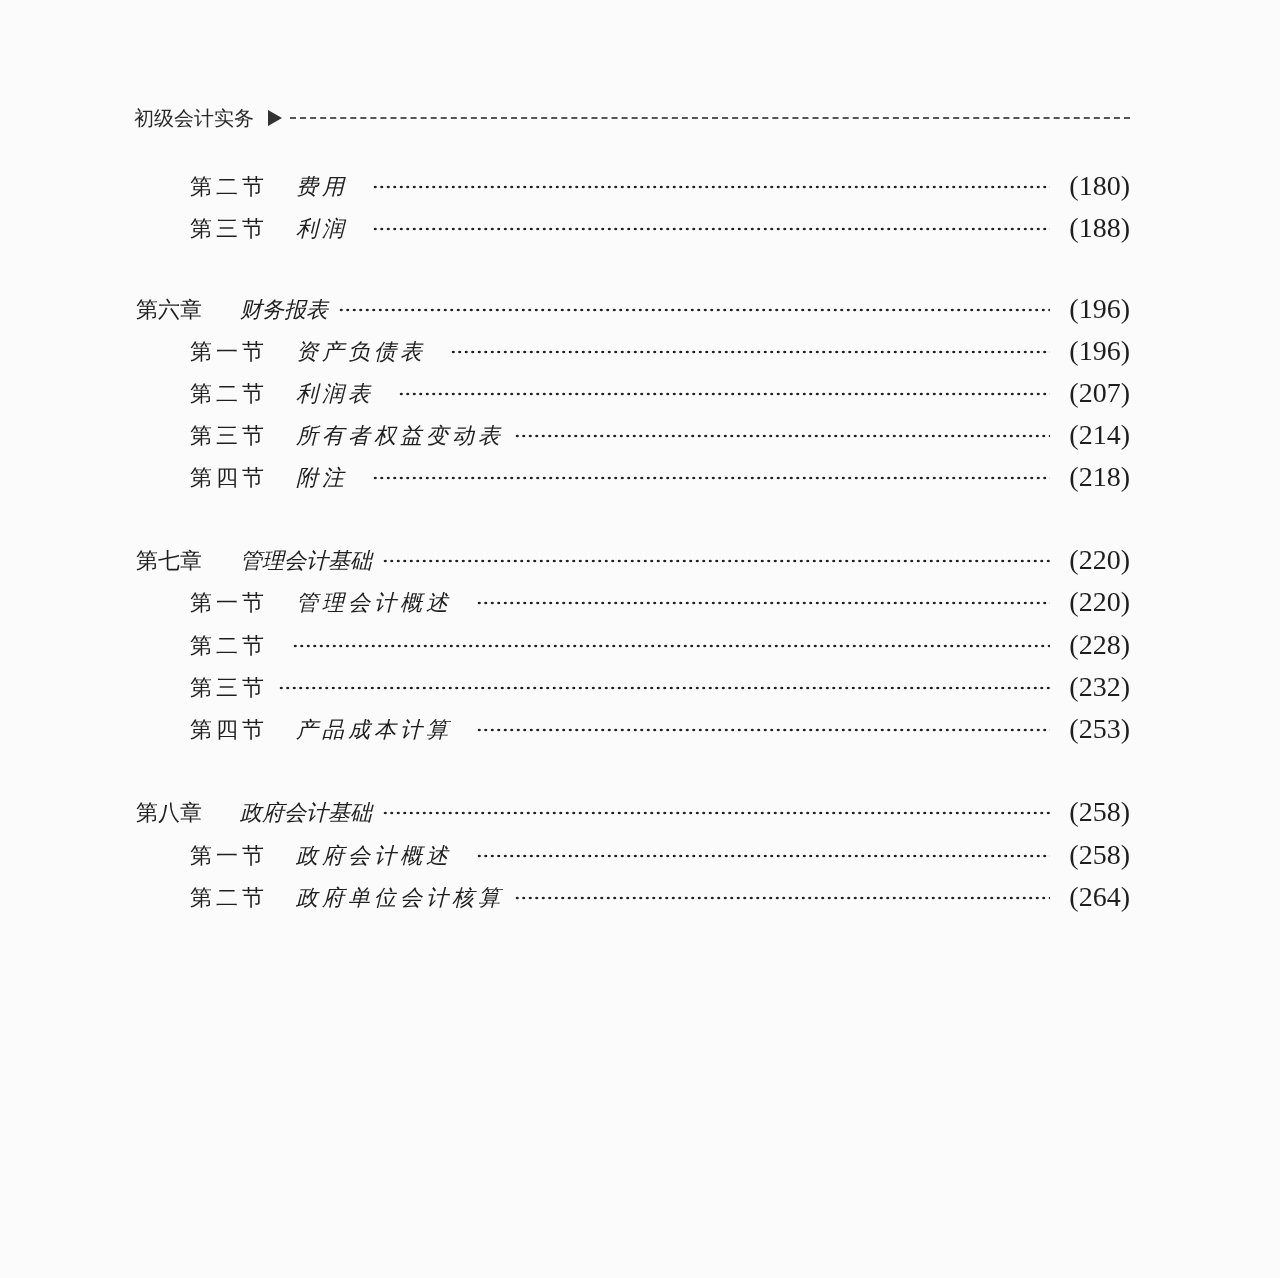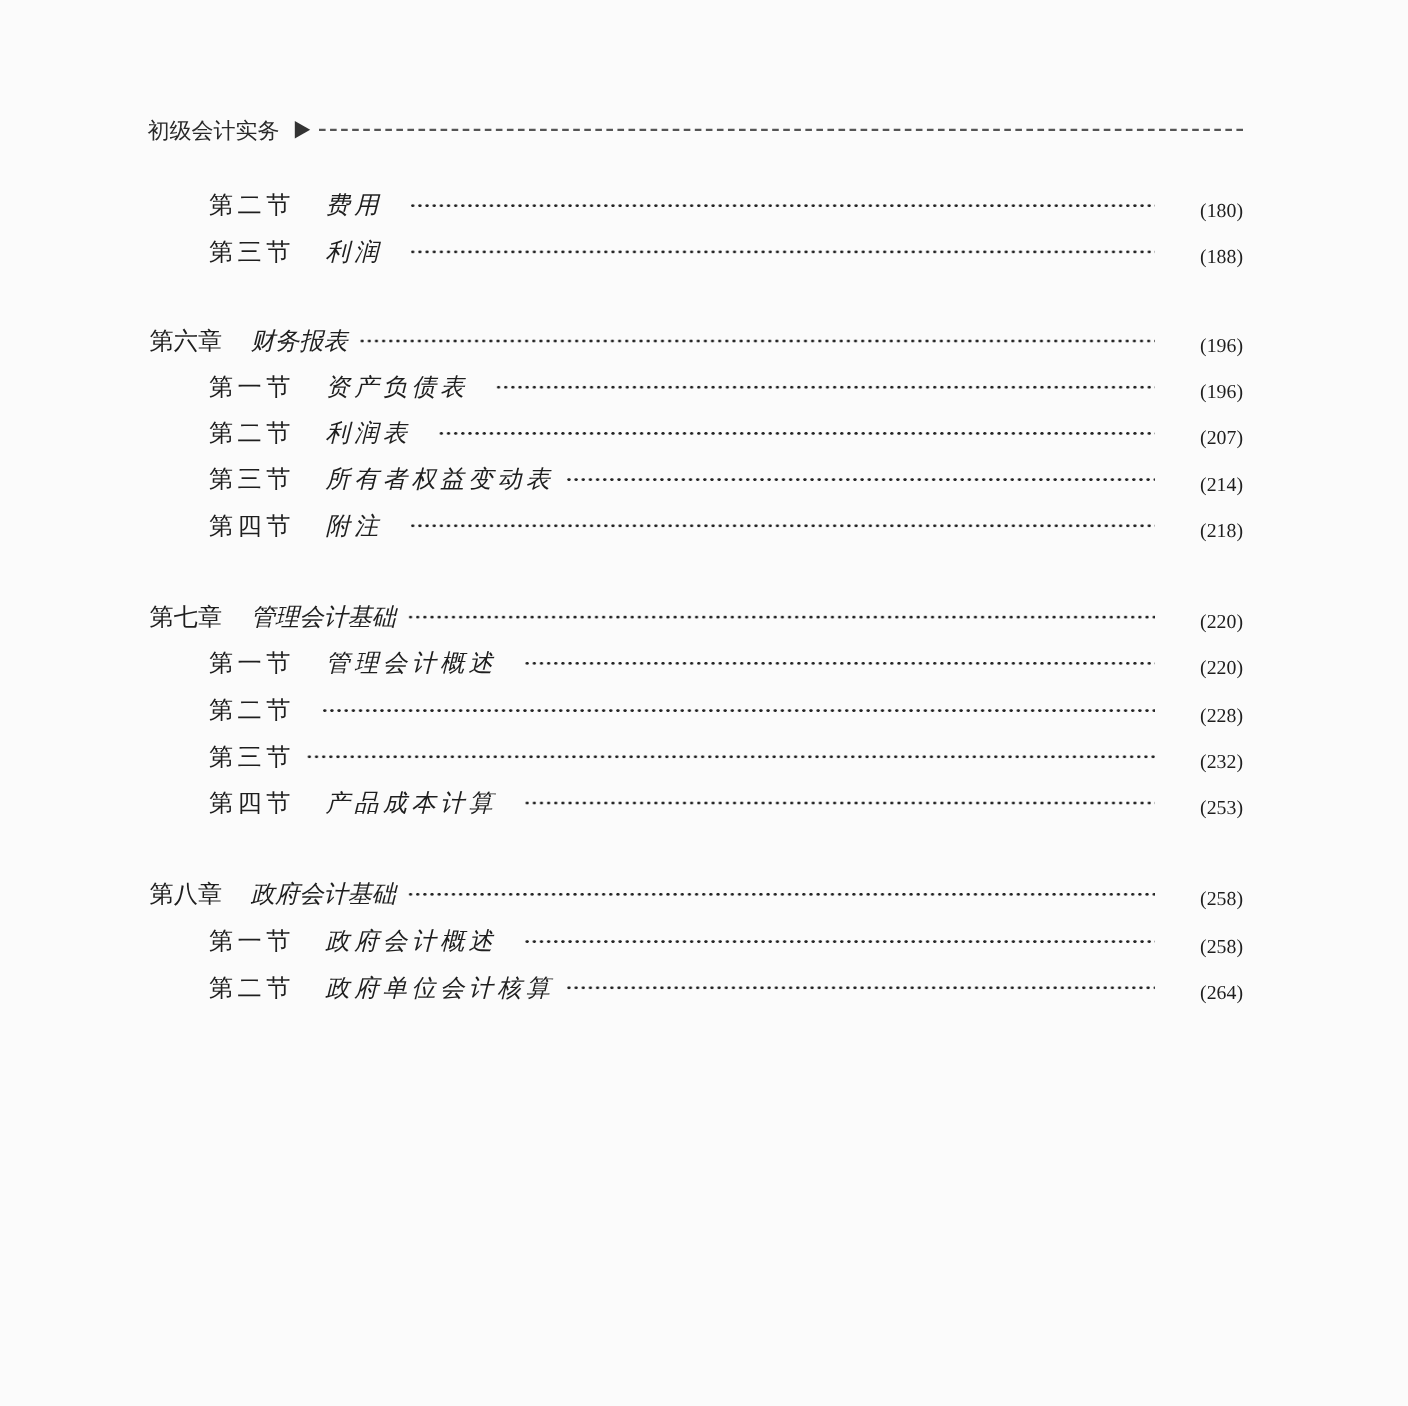--- a/index.html
+++ b/index.html
@@ -62,36 +62,36 @@
       white-space: nowrap;
       letter-spacing: 4px;
     }
     .row.chapter .label-num { letter-spacing: 0px; }
     .label-title {
       white-space: nowrap;
       margin-left: 28px;
       letter-spacing: 4px;
       font-style: italic;
     }
-    .row.chapter .label-title { letter-spacing: 0px; margin-left: 26px; }
+    .row.chapter .label-title { letter-spacing: 0px; margin-left: 38px; }
     .leader {
       flex: 1;
       margin-left: 10px;
       margin-right: 14px;
       height: 4px;
       align-self: center;
       margin-top: 6px;
       background-image: radial-gradient(circle, #222 1.2px, transparent 1.6px);
       background-size: 6.5px 4px;
       background-repeat: repeat-x;
     }
     .row.section.gap .leader { margin-left: 24px; }
     .page {
       font-family: "Liberation Serif", "DejaVu Serif", serif;
-      font-size: 18px;
+      font-size: 28px;
       white-space: nowrap;
       width: 66px;
       text-align: right;
     }
   </style>
 </head>
 <body>
 
 <div class="header">
   <span class="header-title">初级会计实务</span>

